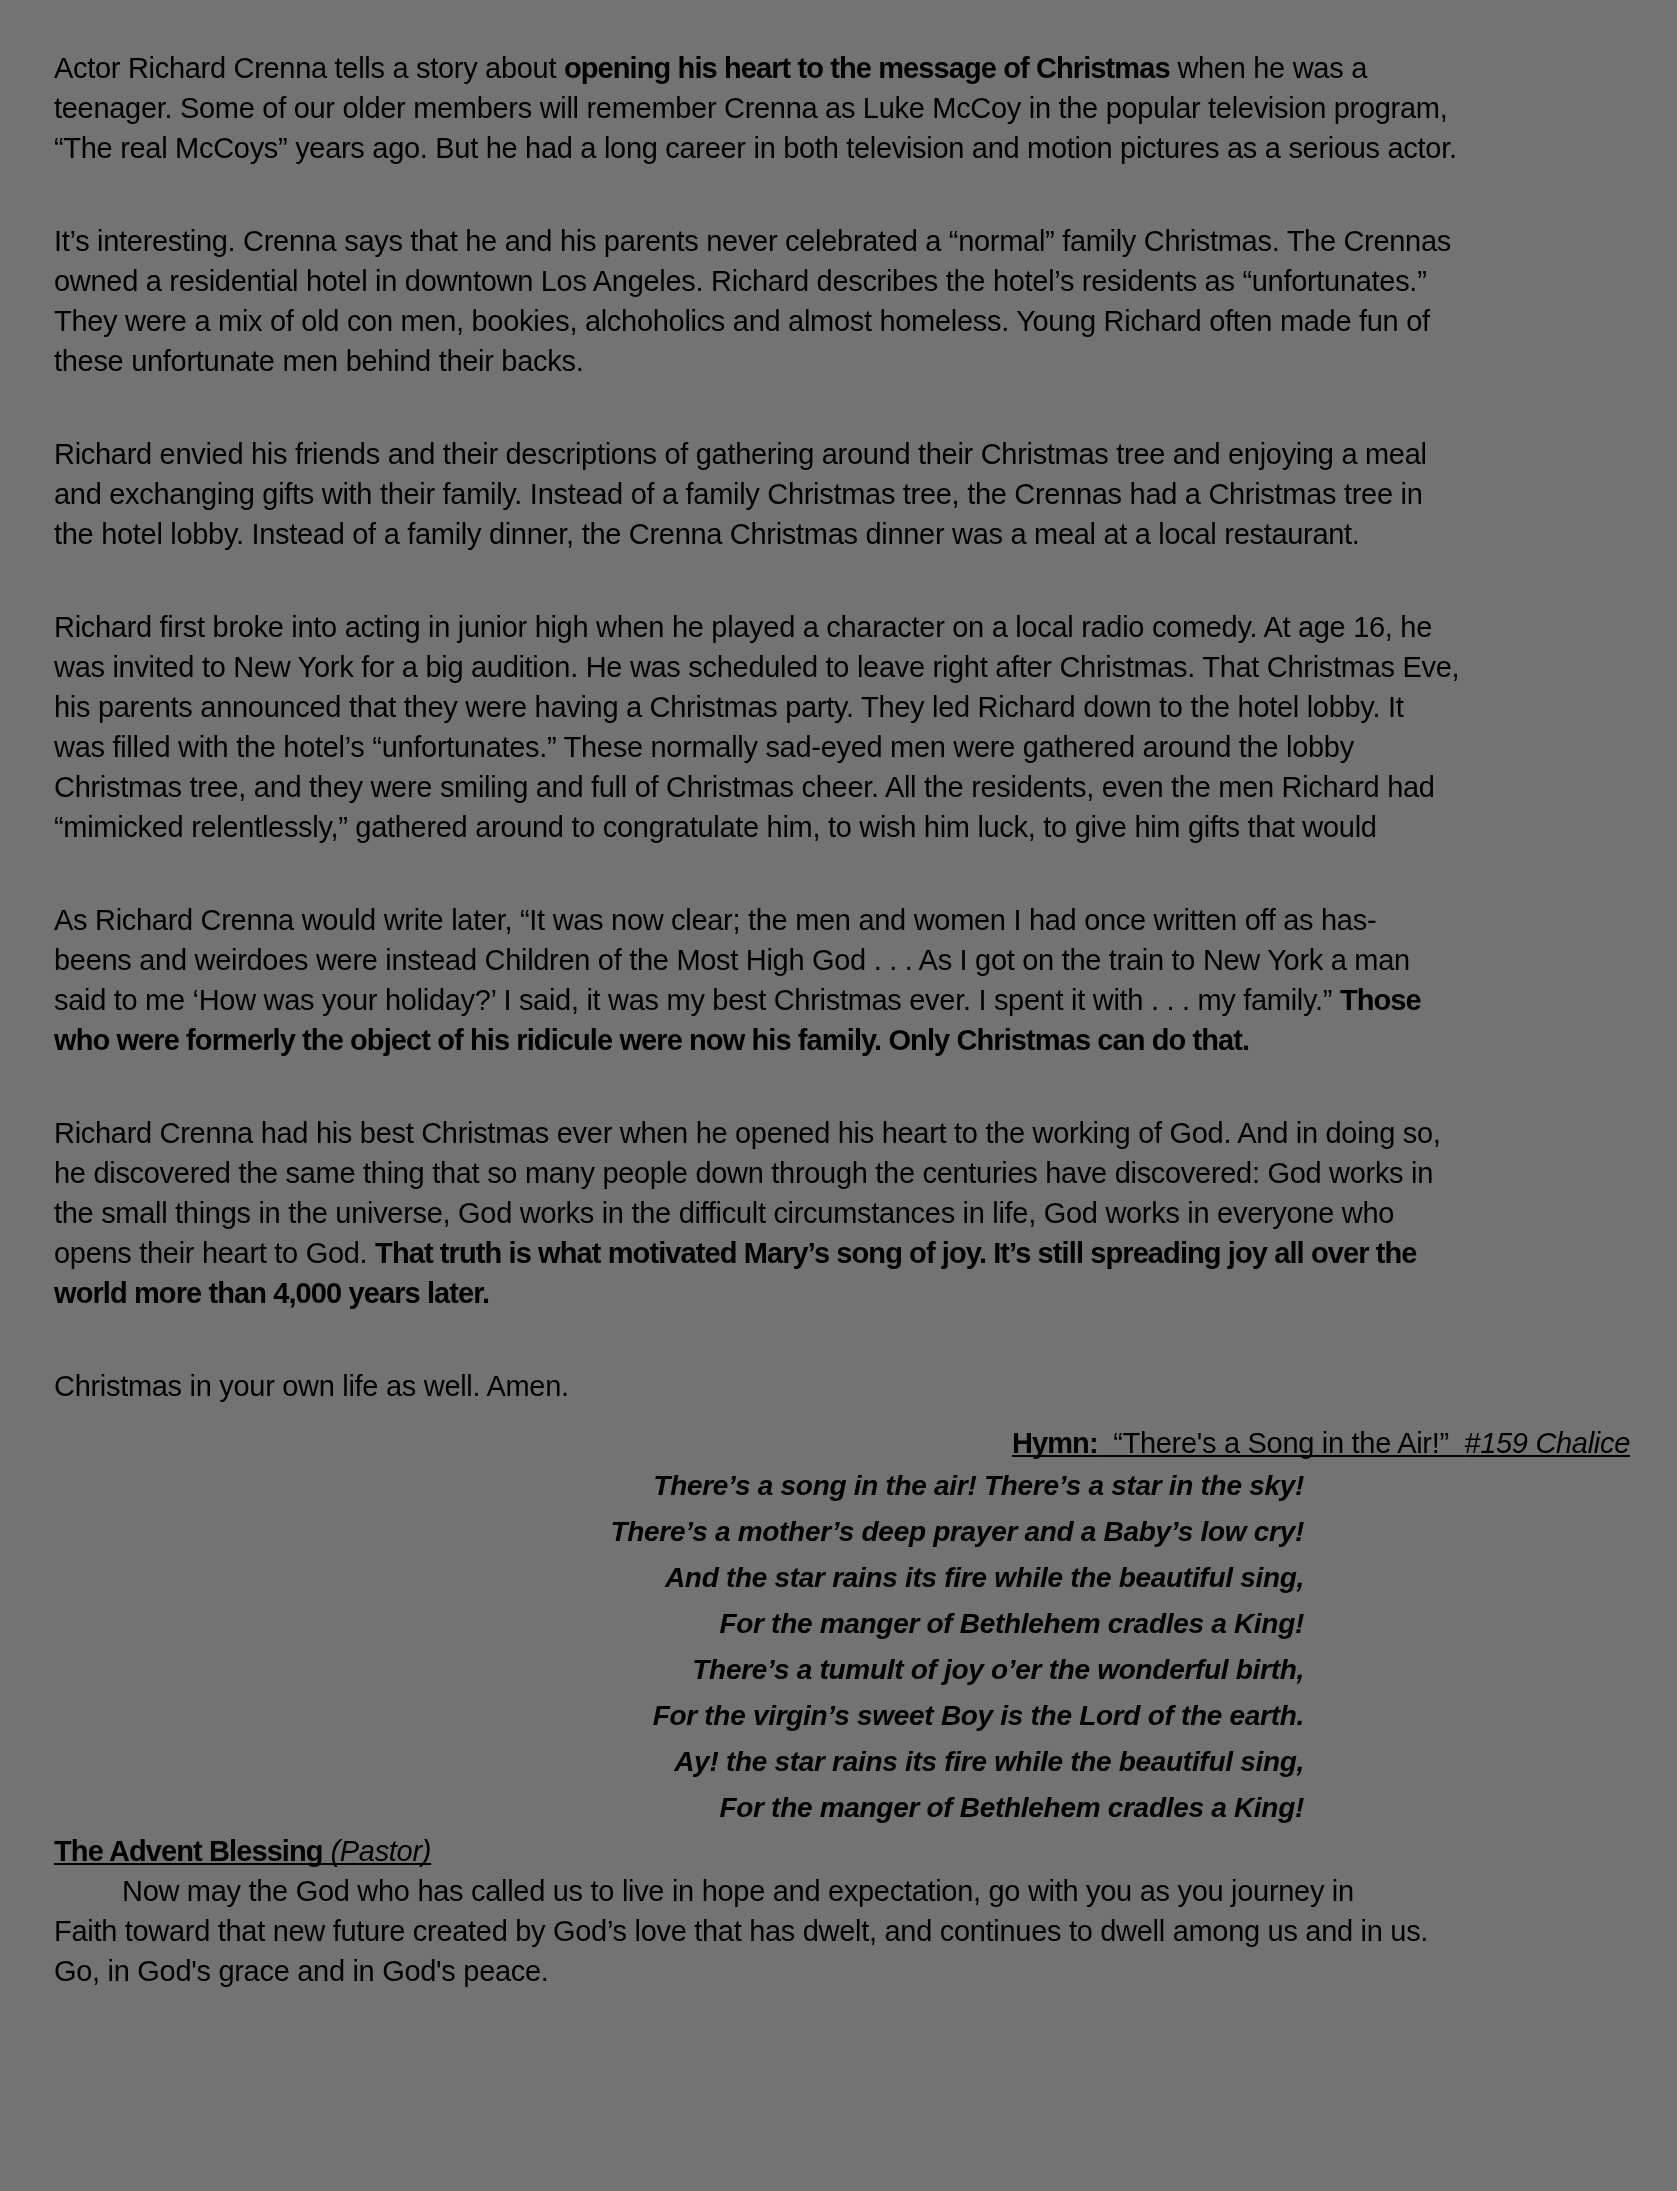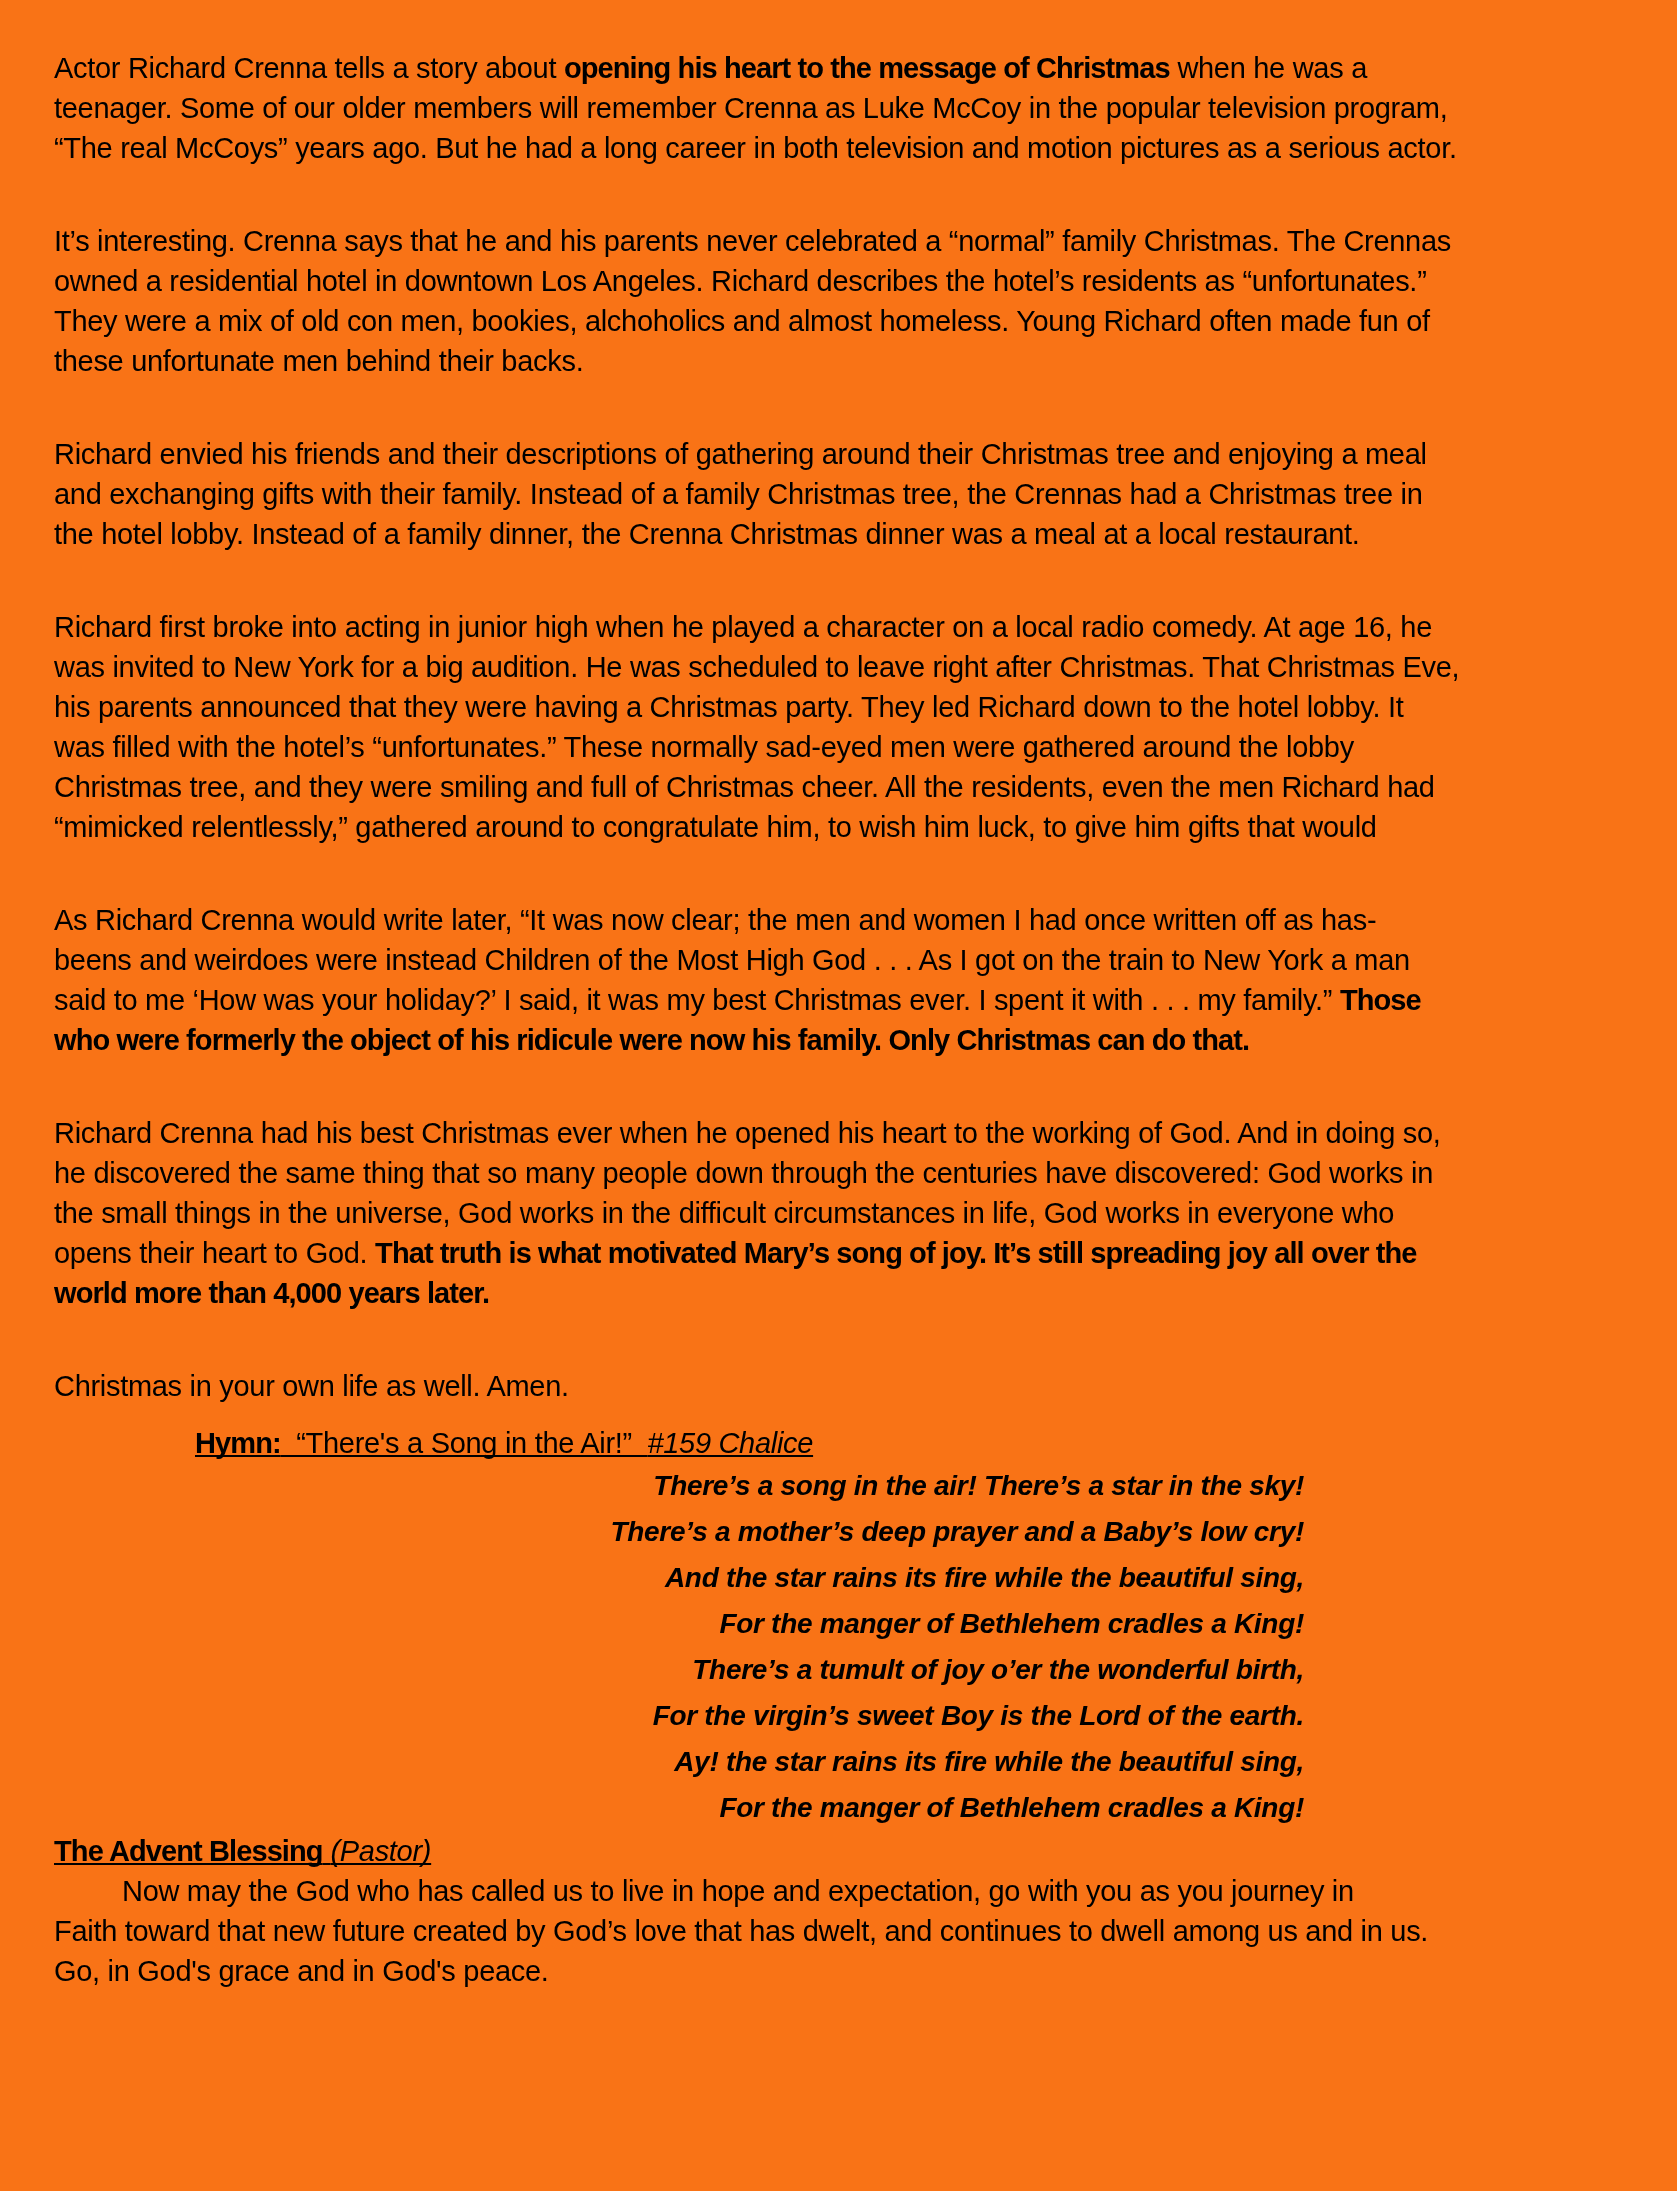--- a/index.html
+++ b/index.html
@@ -2,37 +2,37 @@
 <html style="font-size:13.7px"><head>
 <meta charset="utf-8">
 <style>
   html, body { margin: 0; padding: 0; background: #ffffff; }
   body { width: 1678px; height: 2192px; overflow: hidden; }
   .page {
     box-sizing: border-box;
     width: 1678px;
     height: 2192px;
     padding: 48px 48px 0 54px;
-    background: #f97316;
+    background: #737373;
     color: #000000;
     font-family: "Liberation Sans", sans-serif;
     font-size: 29px;
     letter-spacing: -0.3px;
   }
   .line { white-space: pre; line-height: 40px; }
   .b { font-weight: bold; letter-spacing: -0.9px; }
   .i { font-style: italic; }
   .para { margin: 0 0 53px 0; }
   .para-tight { margin-bottom: 17px; }
   .hymn-heading {
     margin: 0 0 0 141px;
     text-decoration: underline;
     text-decoration-skip-ink: none;
   }
-  .hymn-heading .line { line-height: 40px; }
+  .hymn-heading .line { line-height: 40px; text-align: right; }
   .hymn-verse {
     width: 1250px;
     text-align: right;
     font-weight: bold;
     font-style: italic;
     font-size: 28px;
   }
   .hymn-verse .line { line-height: 46px; }
   .advent-heading {
     text-decoration: underline;

